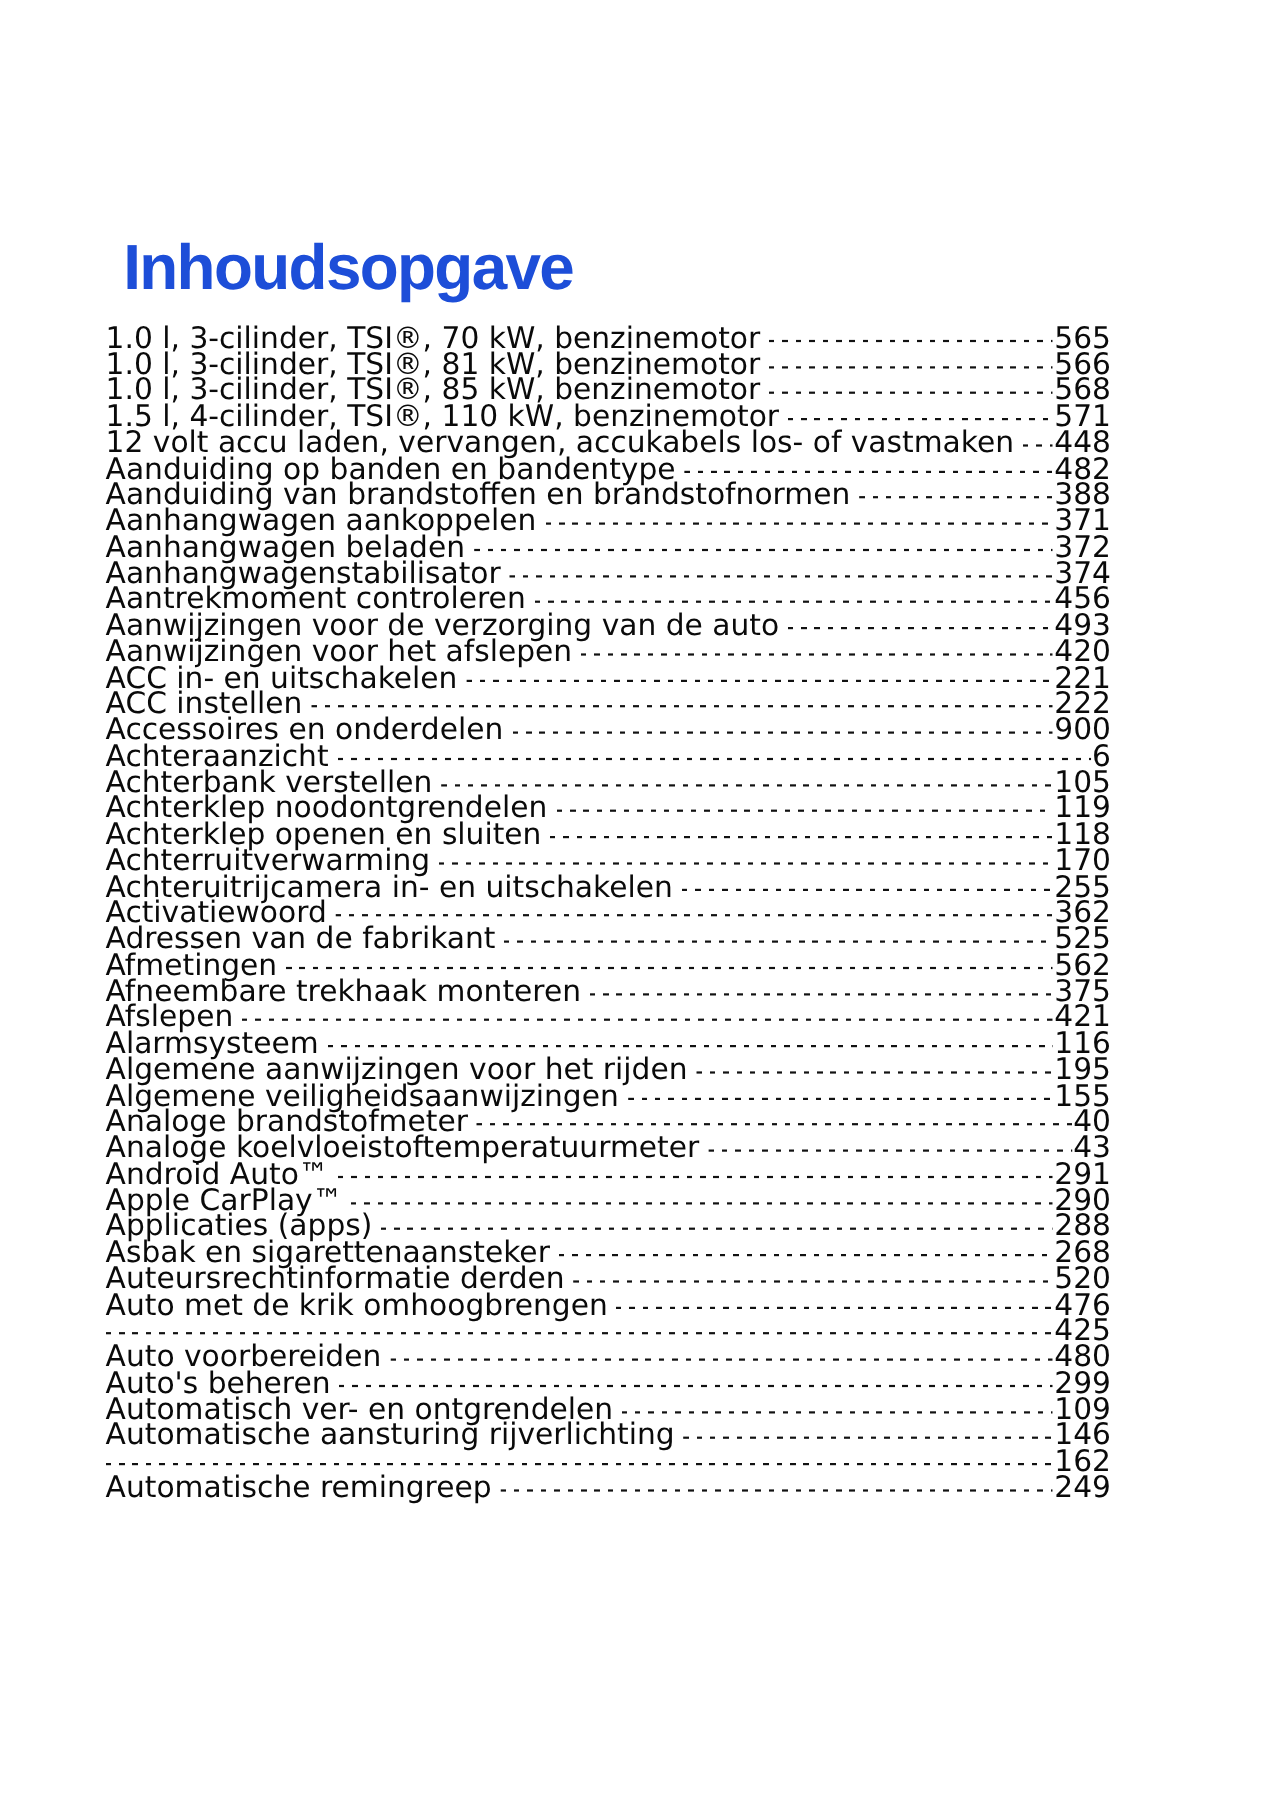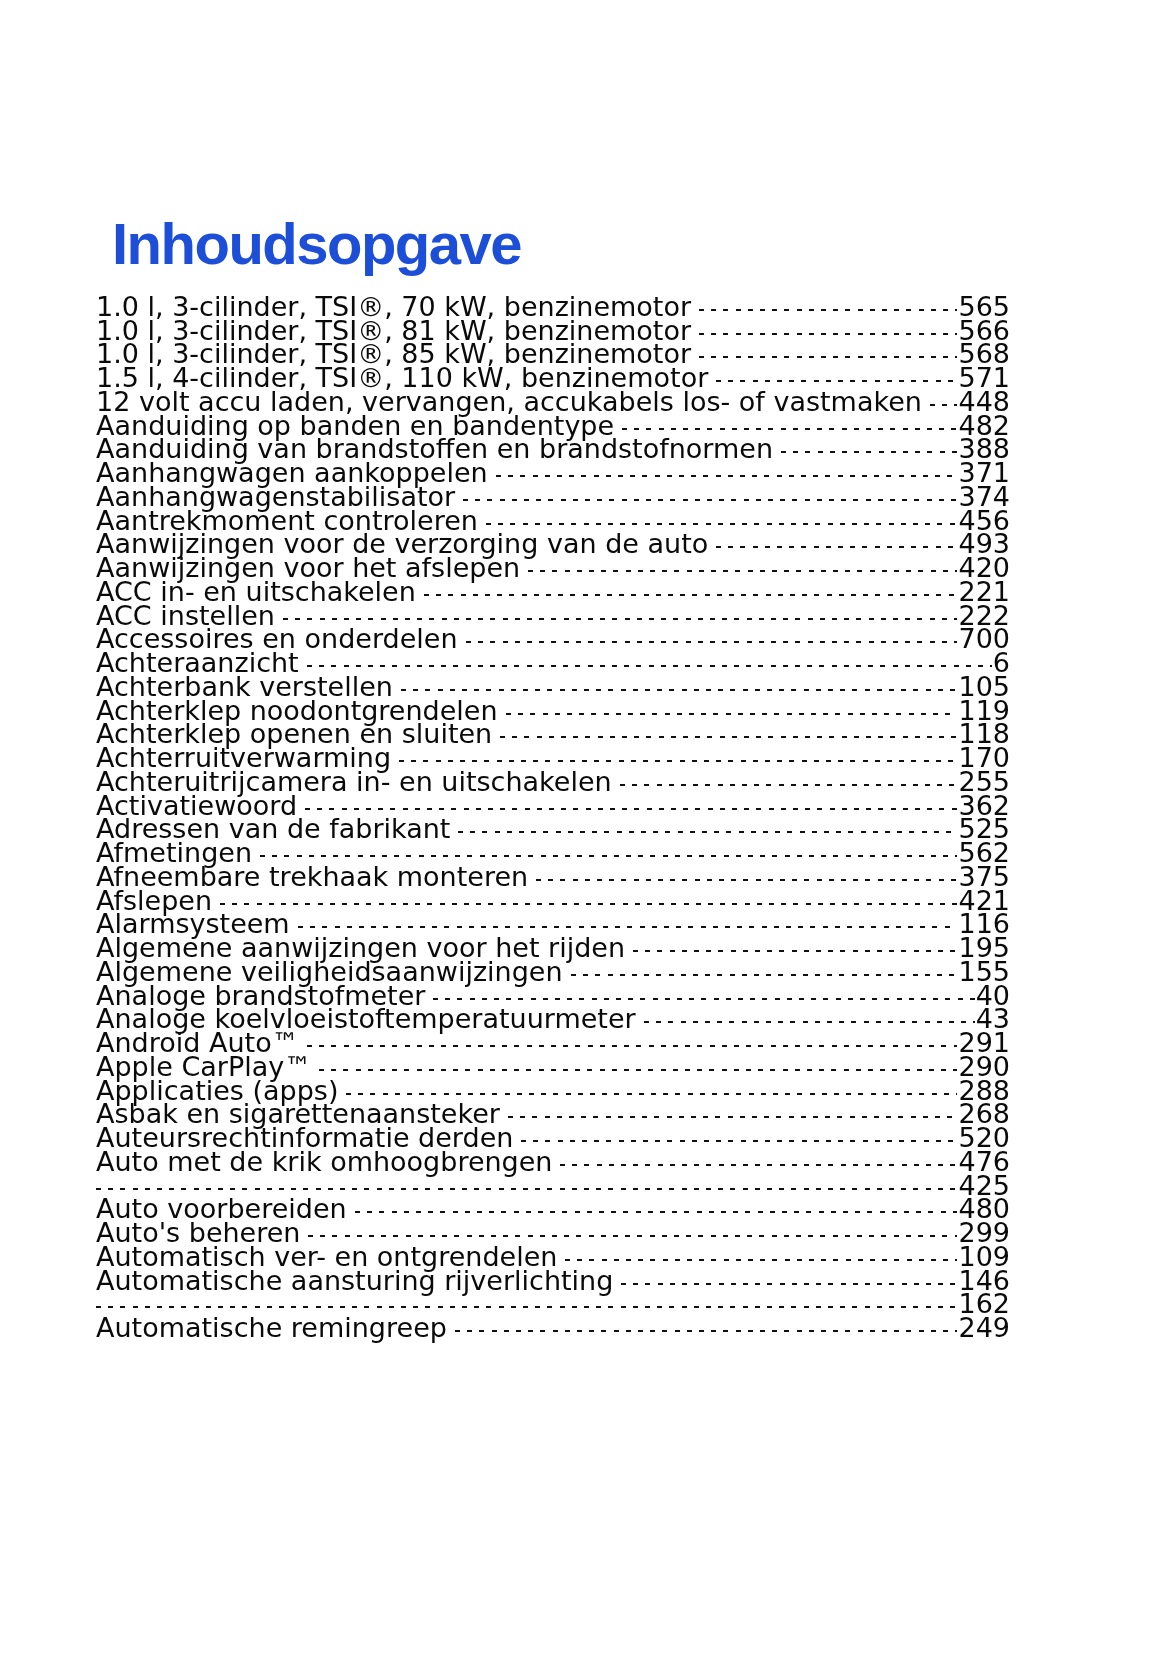--- a/index.html
+++ b/index.html
@@ -106,20 +106,25 @@
     <span class="toc-label">Aanduiding van brandstoffen en brandstofnormen</span>
     <span class="toc-leader"></span>
     <span class="toc-page">388</span>
   </li>
       <li class="toc-row">
     <span class="toc-label">Aanhangwagen aankoppelen</span>
     <span class="toc-leader"></span>
     <span class="toc-page">371</span>
   </li>
       <li class="toc-row">
+    <span class="toc-label">Aanhangwagen beladen</span>
+    <span class="toc-leader"></span>
+    <span class="toc-page">372</span>
+  </li>
+      <li class="toc-row">
     <span class="toc-label">Aanhangwagenstabilisator</span>
     <span class="toc-leader"></span>
     <span class="toc-page">374</span>
   </li>
       <li class="toc-row">
     <span class="toc-label">Aantrekmoment controleren</span>
     <span class="toc-leader"></span>
     <span class="toc-page">456</span>
   </li>
       <li class="toc-row">
@@ -138,21 +143,21 @@
     <span class="toc-page">221</span>
   </li>
       <li class="toc-row">
     <span class="toc-label">ACC instellen</span>
     <span class="toc-leader"></span>
     <span class="toc-page">222</span>
   </li>
       <li class="toc-row">
     <span class="toc-label">Accessoires en onderdelen</span>
     <span class="toc-leader"></span>
-    <span class="toc-page">700</span>
+    <span class="toc-page">900</span>
   </li>
       <li class="toc-row">
     <span class="toc-label">Achteraanzicht</span>
     <span class="toc-leader"></span>
     <span class="toc-page">6</span>
   </li>
       <li class="toc-row">
     <span class="toc-label">Achterbank verstellen</span>
     <span class="toc-leader"></span>
     <span class="toc-page">105</span>

